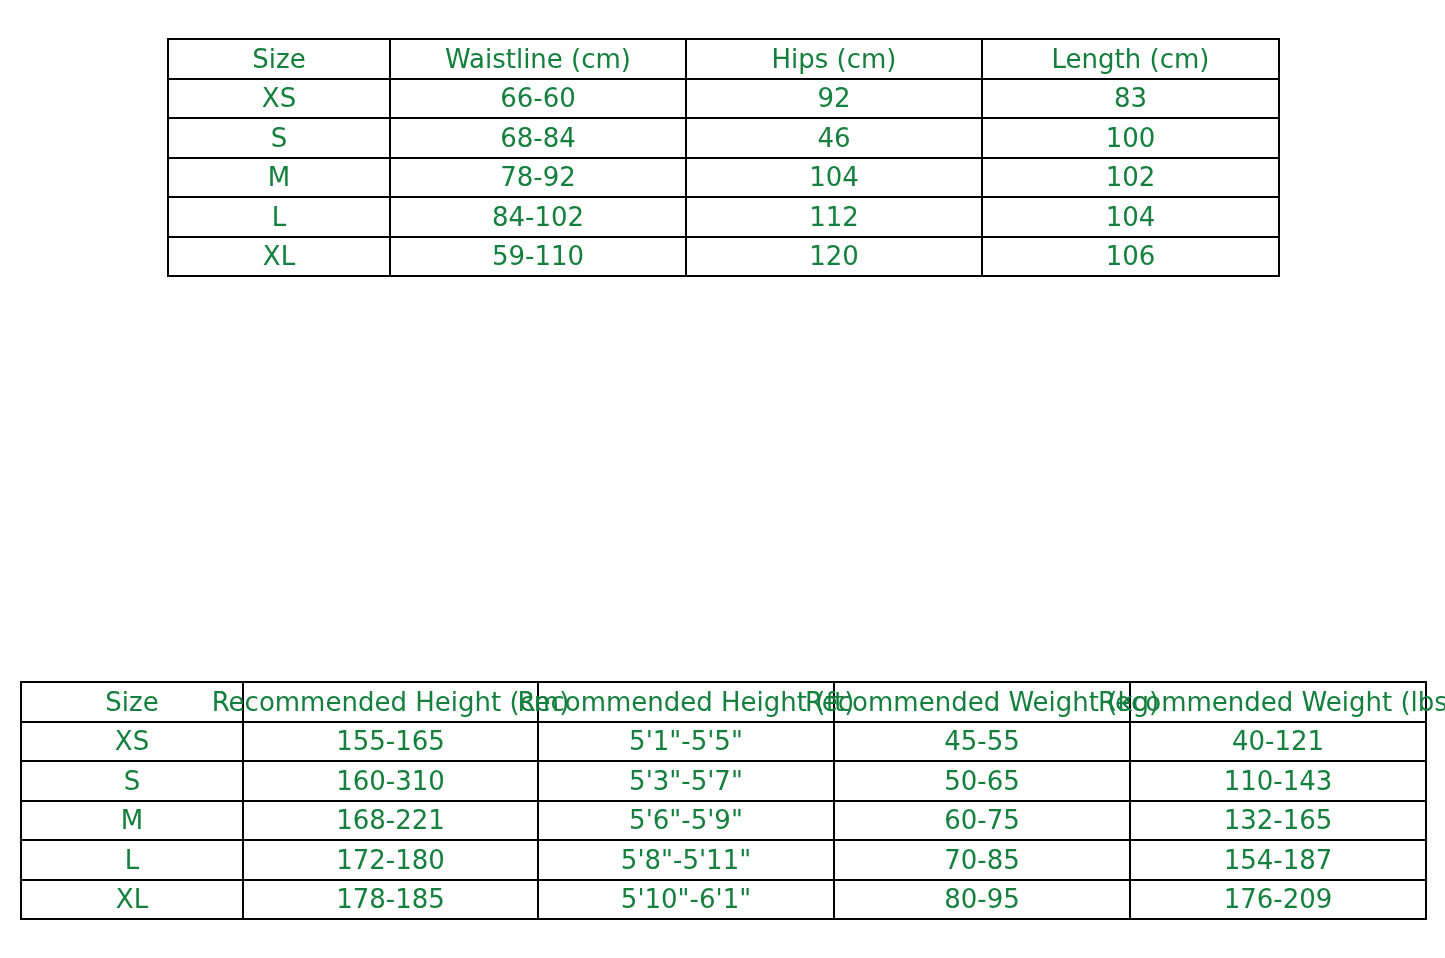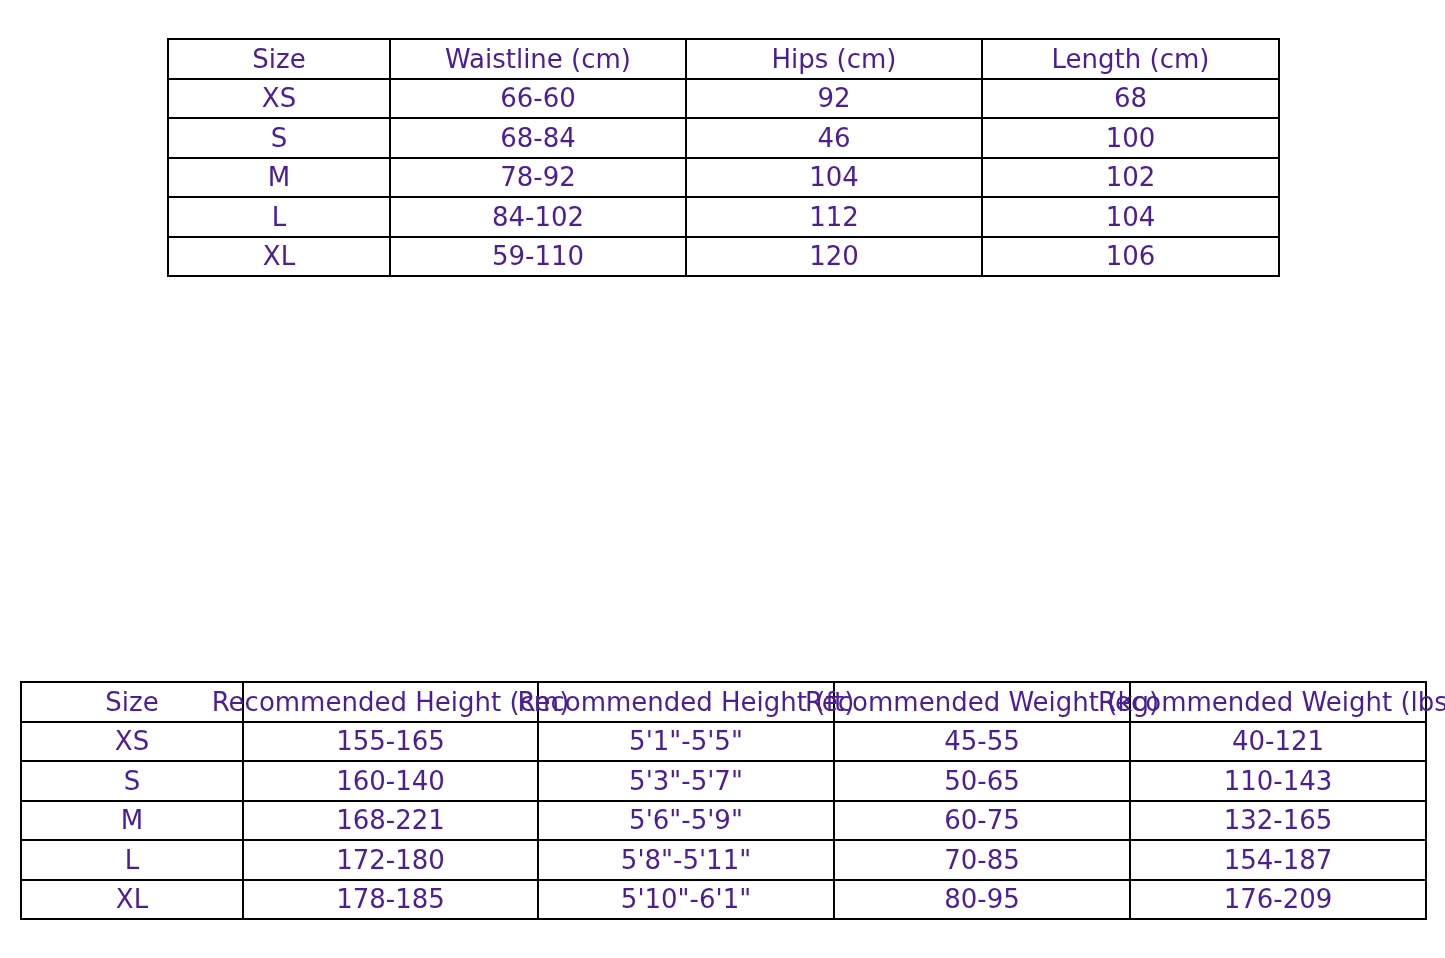--- a/index.html
+++ b/index.html
@@ -13,21 +13,21 @@
     overflow: hidden;
     position: relative;
     font-family: "DejaVu Sans", sans-serif;
     color: #262626;
   }
   table.tbl {
     position: absolute;
     border-collapse: collapse;
     table-layout: fixed;
     font-size: 26px;
-    color: #4c1d95;
+    color: #15803d;
   }
   table.tbl th, table.tbl td {
     border: 2px solid #000000;
     padding: 0;
     text-align: center;
     vertical-align: middle;
     font-weight: normal;
     overflow: visible;
     background: transparent;
   }
@@ -68,21 +68,21 @@
       <th>
           <span class="htext">Length (cm)</span>
         </th>
     </tr>
   </thead>
   <tbody>
     <tr>
       <td>XS</td>
       <td>66-60</td>
       <td>92</td>
-      <td>68</td>
+      <td>83</td>
     </tr>
     <tr>
       <td>S</td>
       <td>68-84</td>
       <td>46</td>
       <td>100</td>
     </tr>
     <tr>
       <td>M</td>
       <td>78-92</td>
@@ -134,21 +134,21 @@
   <tbody>
     <tr>
       <td>XS</td>
       <td>155-165</td>
       <td>5'1"-5'5"</td>
       <td>45-55</td>
       <td>40-121</td>
     </tr>
     <tr>
       <td>S</td>
-      <td>160-140</td>
+      <td>160-310</td>
       <td>5'3"-5'7"</td>
       <td>50-65</td>
       <td>110-143</td>
     </tr>
     <tr>
       <td>M</td>
       <td>168-221</td>
       <td>5'6"-5'9"</td>
       <td>60-75</td>
       <td>132-165</td>

